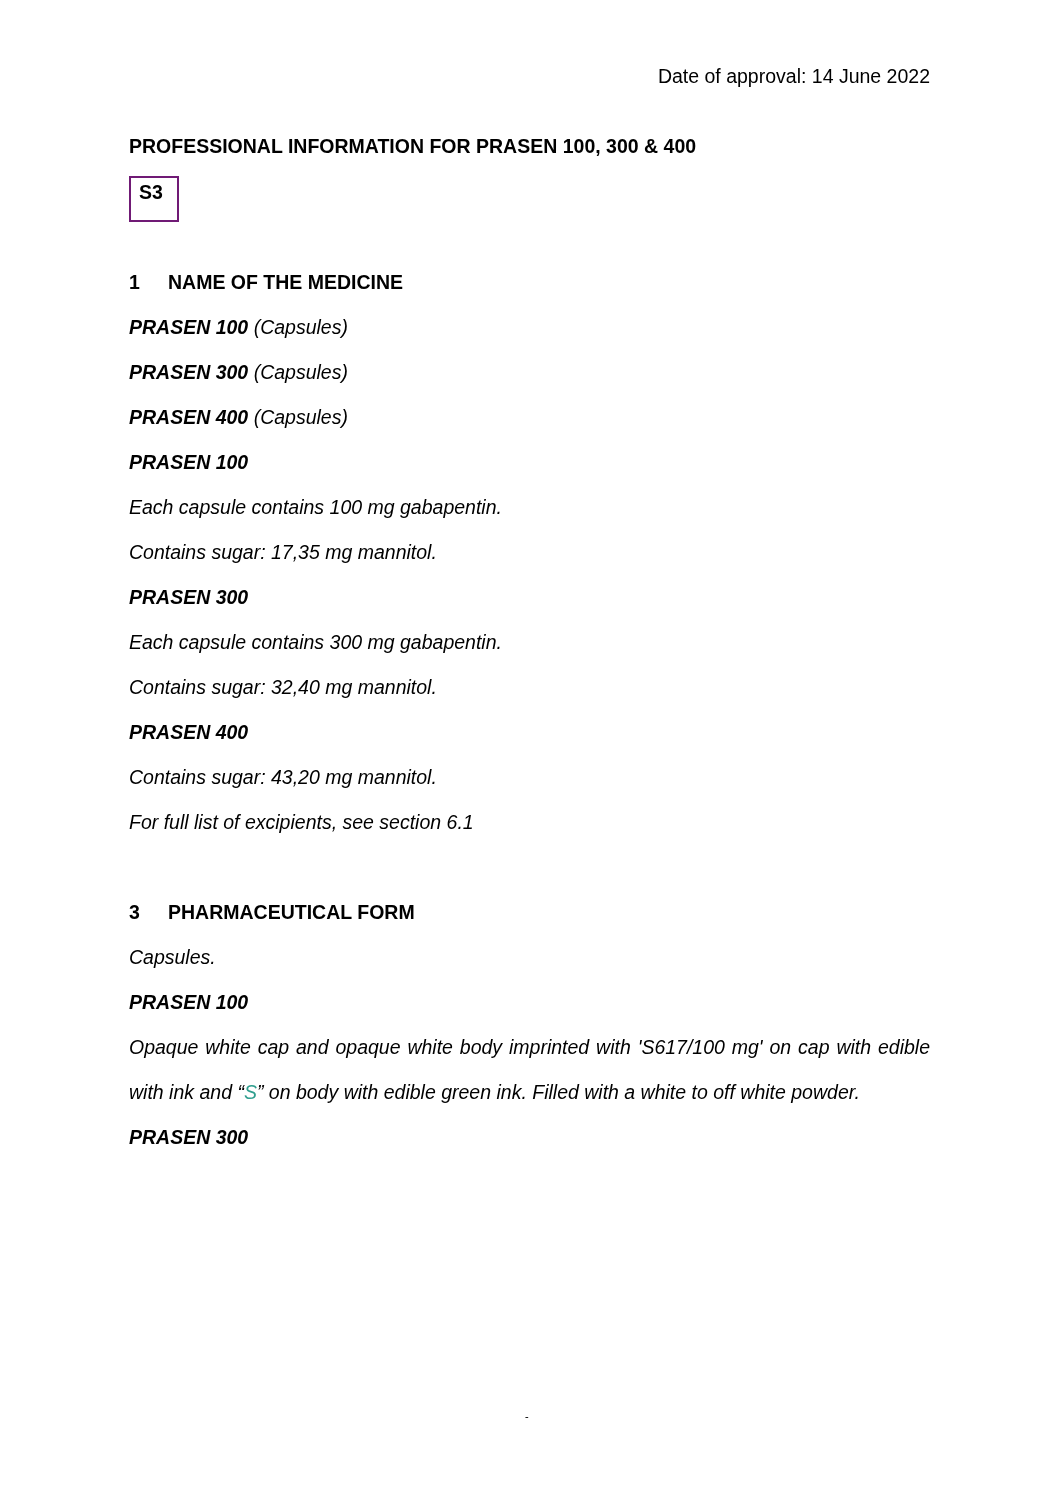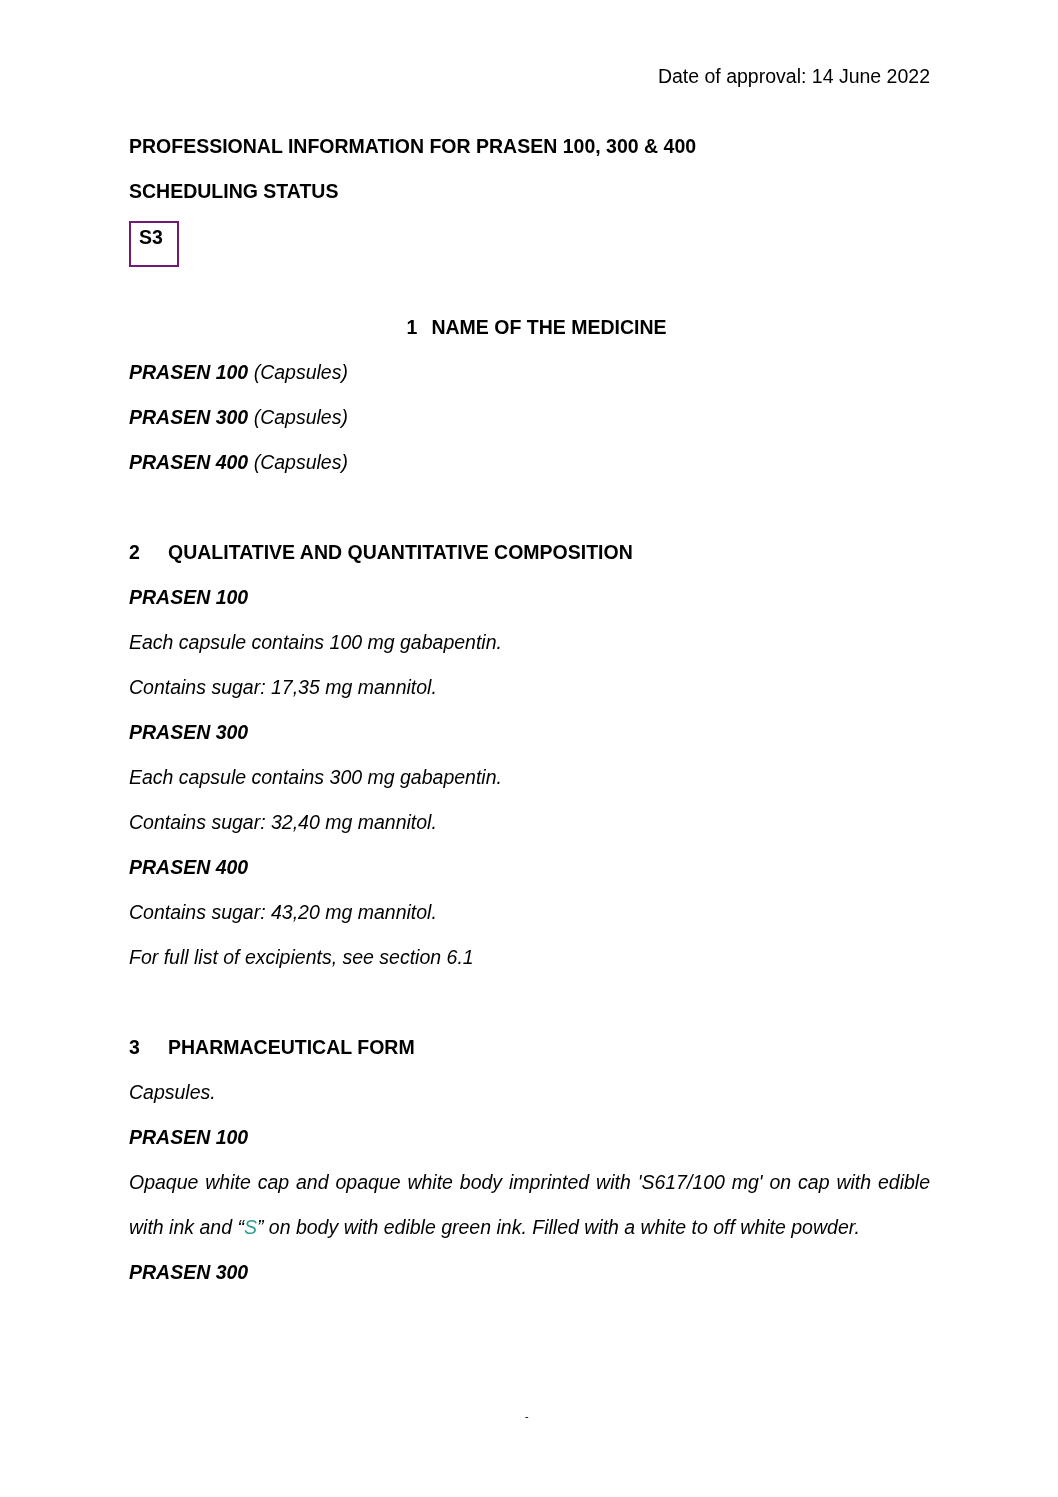--- a/index.html
+++ b/index.html
@@ -21,21 +21,21 @@
   .status-box{
     width:50px;height:46px;
     border:2px solid #701a75;
     box-sizing:border-box;
     margin-top:7px;
     line-height:1;
     padding:5px 0 0 8px;
     font-weight:bold;
   }
   .section-heading{font-weight:bold;margin:0;}
-  .section-heading.after-box{margin-top:38px;text-align:center;}
+  .section-heading.after-box{margin-top:38px;}
   .section-heading.gap-above{margin-top:45px;}
   .sec-num{display:inline-block;width:39px;}
   .para{margin:0;font-style:italic;}
   .para .lead{font-weight:bold;}
   .just{text-align:justify;text-align-last:justify;word-spacing:-0.5px;}
   .logo-s{color:#2f9e8e;}
   .footer{
     position:absolute;
     top:1403px;left:-29px;
     width:1058px;
@@ -45,43 +45,39 @@
 </style>
 </head>
 <body>
 
 <div class="page">
 
   <p class="header-line">Date of approval: 14 June 2022</p>
 
   <h1 class="doc-title">PROFESSIONAL INFORMATION FOR PRASEN 100, 300 &amp; 400</h1>
 
-  <p class="bold-heading">SCHEDULING STATUS</p>
 
   <div class="status-box">
     <span>S3</span>
   </div>
 
   <p class="section-heading after-box">
     <span class="sec-num">1</span><span>NAME OF THE MEDICINE</span>
   </p>
 
   <p class="para">
     <span class="lead">PRASEN 100</span><span> (Capsules)</span>
   </p>
   <p class="para">
     <span class="lead">PRASEN 300</span><span> (Capsules)</span>
   </p>
   <p class="para">
     <span class="lead">PRASEN 400</span><span> (Capsules)</span>
   </p>
 
-  <p class="section-heading gap-above">
-    <span class="sec-num">2</span><span>QUALITATIVE AND QUANTITATIVE COMPOSITION</span>
-  </p>
 
   <p class="para lead bold-heading">PRASEN 100</p>
   <p class="para">Each capsule contains 100 mg gabapentin.</p>
   <p class="para">Contains sugar: 17,35 mg mannitol.</p>
 
   <p class="para lead bold-heading">PRASEN 300</p>
   <p class="para">Each capsule contains 300 mg gabapentin.</p>
   <p class="para">Contains sugar: 32,40 mg mannitol.</p>
 
   <p class="para lead bold-heading">PRASEN 400</p>

